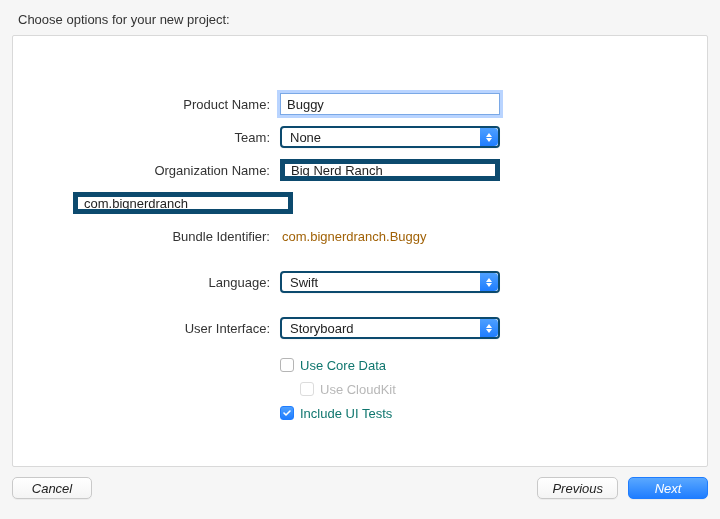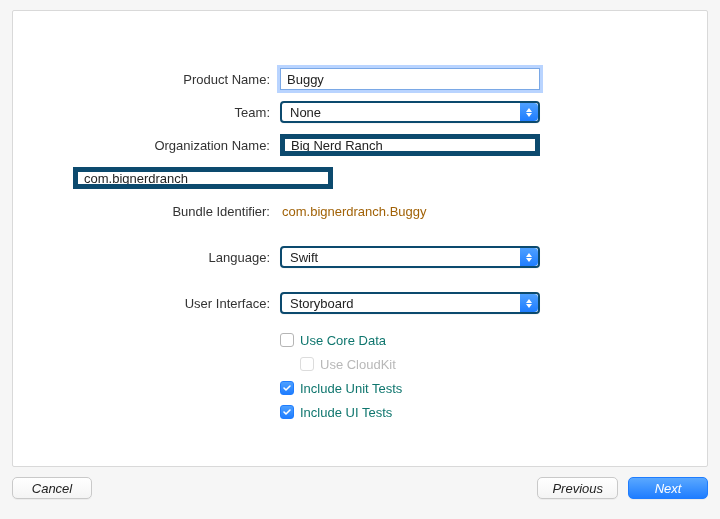--- a/index.html
+++ b/index.html
@@ -42,21 +42,21 @@
     height: 24px;
   }
   .label {
     width: 207px;
     text-align: right;
     padding-right: 10px;
     color: #333;
     font-size: 13px;
   }
   .control {
-    width: 260px;
+    width: 220px;
     position: relative;
   }
   input.textfield {
     width: 100%;
     height: 22px;
     padding: 2px 6px;
     font-size: 13px;
     border: 5px solid #0c4a6e;
     border-radius: 0;
     background: #fff;
@@ -164,20 +164,21 @@
     background: linear-gradient(#5aa8ff,#1f7dff);
     border-color: #1f7dff;
     color: #fff;
   }
   .btn.cancel { margin-left: 0; }
 </style>
 </head>
 <body>
 
 <div class="window">
+  <div class="heading">Choose options for your new project:</div>
 
   <div class="panel">
     <div class="form">
 
       <div class="row">
         <div class="label">Product Name:</div>
         <div class="control">
           <input class="textfield focus" value="Buggy" style="">
         </div>
       </div>
@@ -254,28 +255,20 @@
           <span class="check-label">Use Core Data</span>
         </div>
 
         <div class="checkrow check-indent">
           <span class="checkbox disabled">
             
           </span>
           <span class="check-label disabled">Use CloudKit</span>
         </div>
 
-        <div class="checkrow">
-          <span class="checkbox checked">
-            <svg width="10" height="10" viewBox="0 0 10 10">
-                <path d="M2 5 L4 7 L8 3" stroke="#fff" stroke-width="1.6" fill="none" stroke-linecap="round" stroke-linejoin="round"></path>
-              </svg>
-          </span>
-          <span class="check-label">Include Unit Tests</span>
-        </div>
 
         <div class="checkrow">
           <span class="checkbox checked">
             <svg width="10" height="10" viewBox="0 0 10 10">
                 <path d="M2 5 L4 7 L8 3" stroke="#fff" stroke-width="1.6" fill="none" stroke-linecap="round" stroke-linejoin="round"></path>
               </svg>
           </span>
           <span class="check-label">Include UI Tests</span>
         </div>
 

